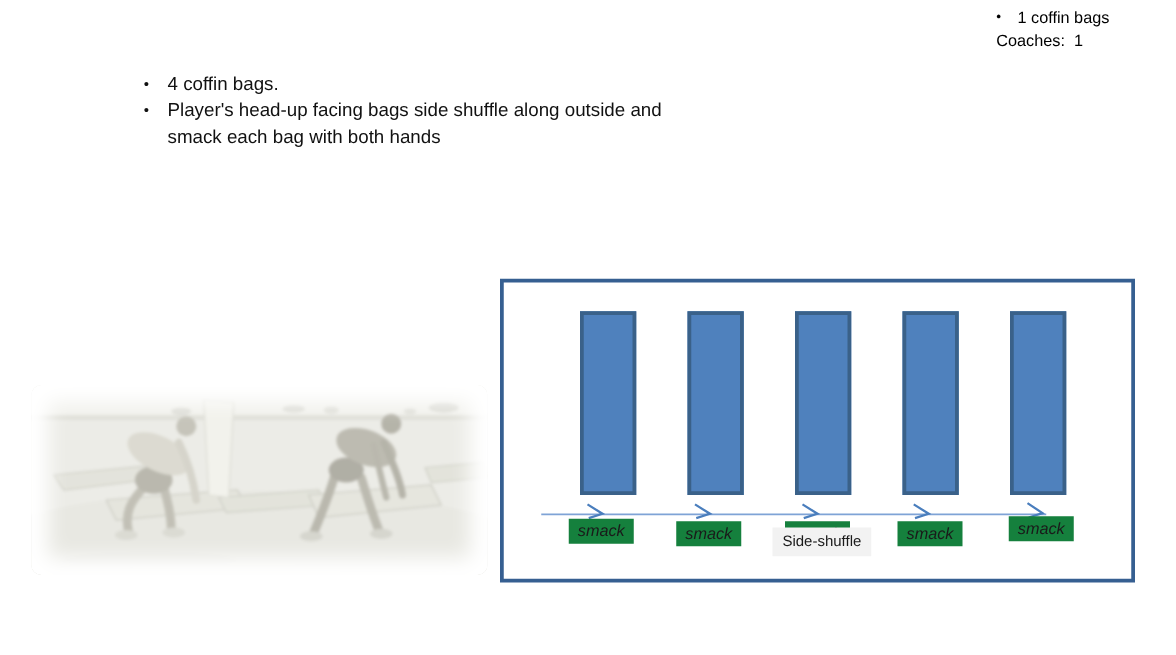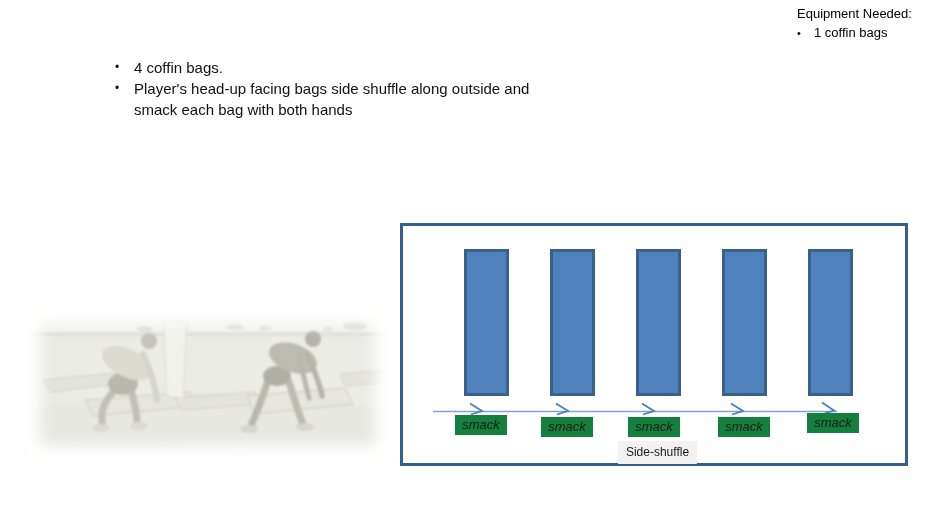--- a/index.html
+++ b/index.html
@@ -97,39 +97,39 @@
   }
   .smack-1 { left: 52px;  top: 189px; }
   .smack-2 { left: 138px; top: 191px; }
   .smack-3 { left: 225px; top: 191px; }
   .smack-4 { left: 315px; top: 191px; }
   .smack-5 { left: 404px; top: 187px; }
 
   .side-shuffle-label {
     position: absolute;
     left: 215px;
-    top: 215px;
+    top: 196px;
     width: 79px;
     height: 23px;
     background: #f2f2f2;
     font-size: 12px;
     line-height: 23px;
     text-align: center;
     color: #1a1a1a;
   }
 </style>
 </head>
 <body>
 
 <div class="equipment-panel">
-  <div class="eq-line">Equipment Needed:</div>
   <div class="eq-bullet-row">
     <span class="eq-bullet-marker">•</span>
     <span>1 coffin bags</span>
   </div>
+  <div class="eq-line">Coaches:  1</div>
 </div>
 
 <div class="instructions">
   <div class="bullet-row">
     <span class="bullet-marker">•</span>
     <span class="bullet-text">4 coffin bags.</span>
   </div>
   <div class="bullet-row">
     <span class="bullet-marker">•</span>
     <span class="bullet-text">Player's head-up facing bags side shuffle along outside and smack each bag with both hands</span>

